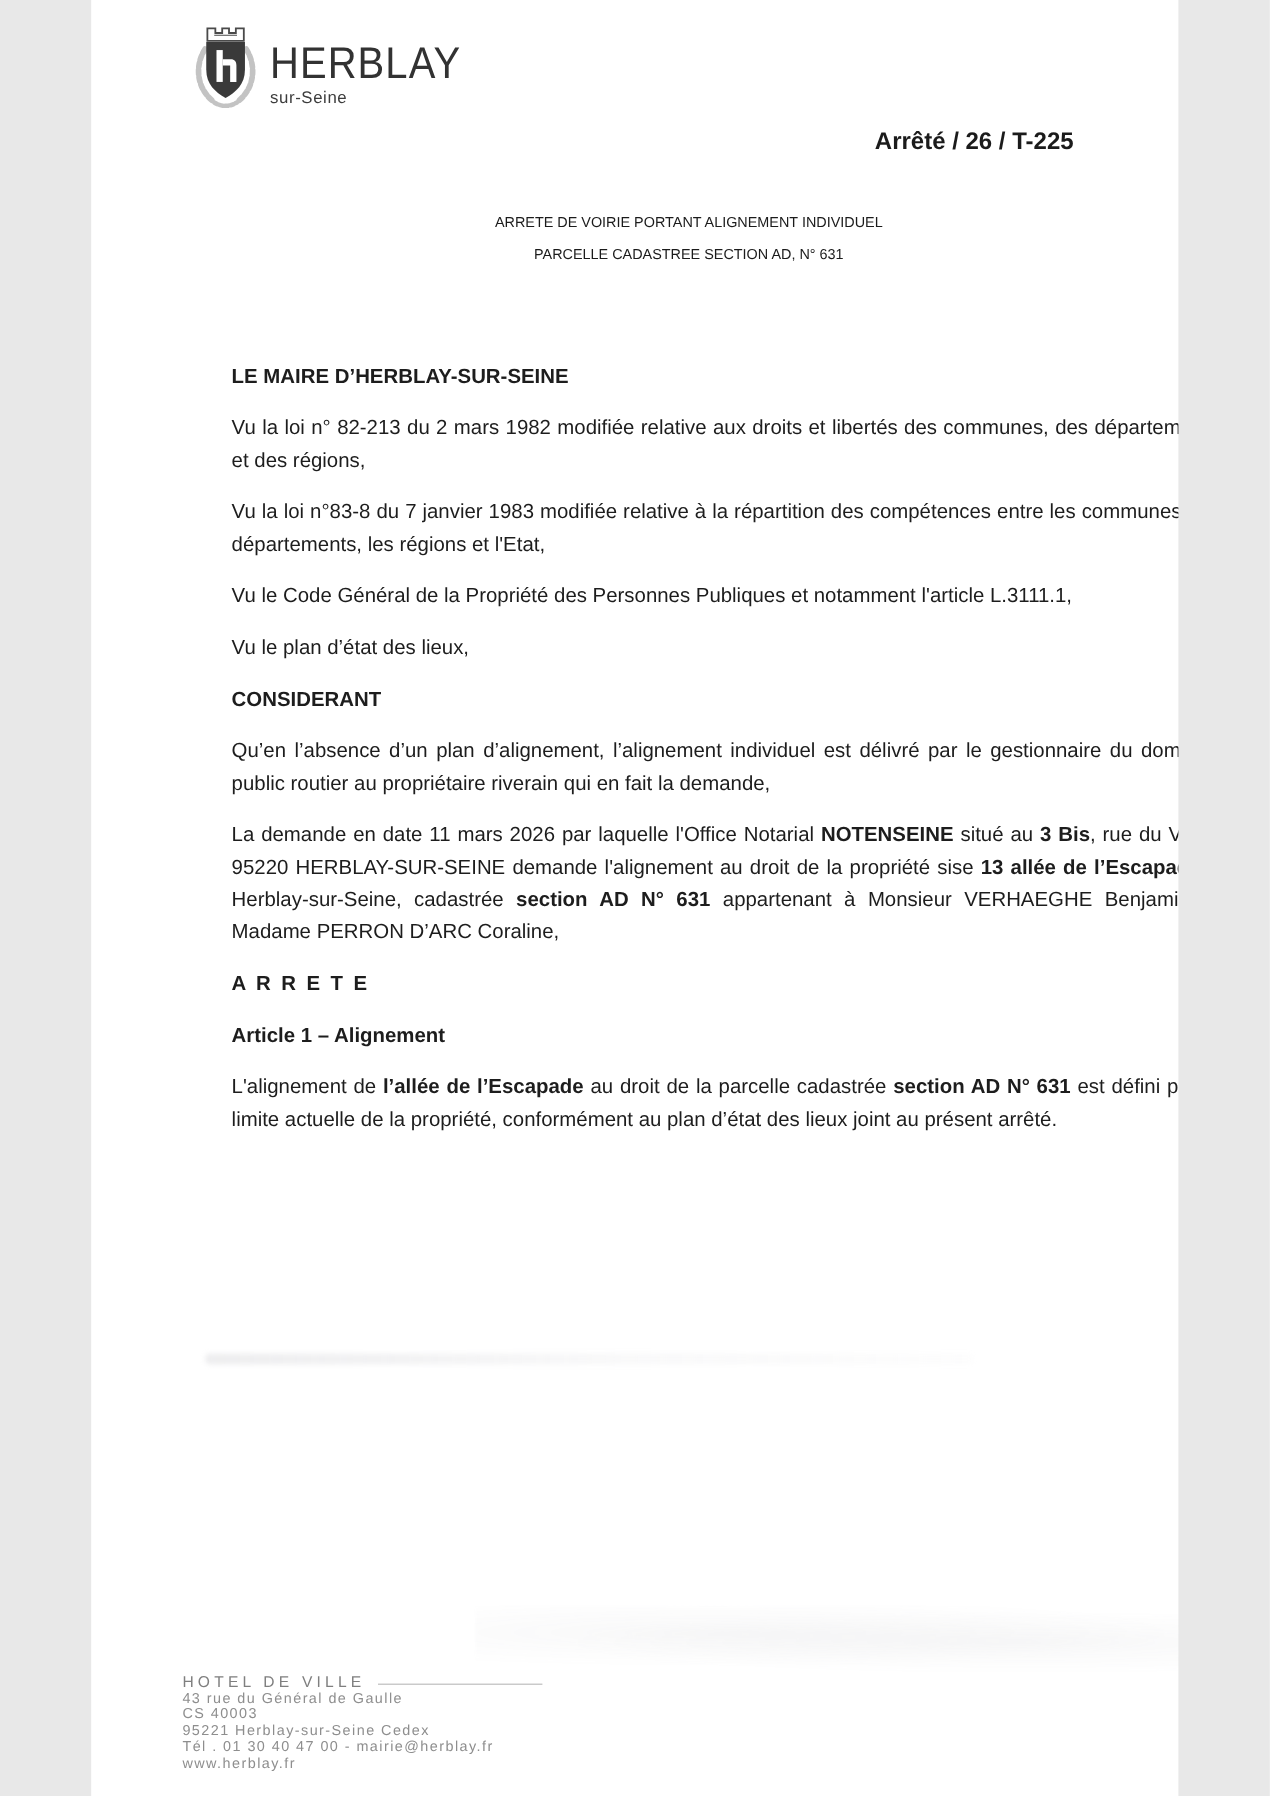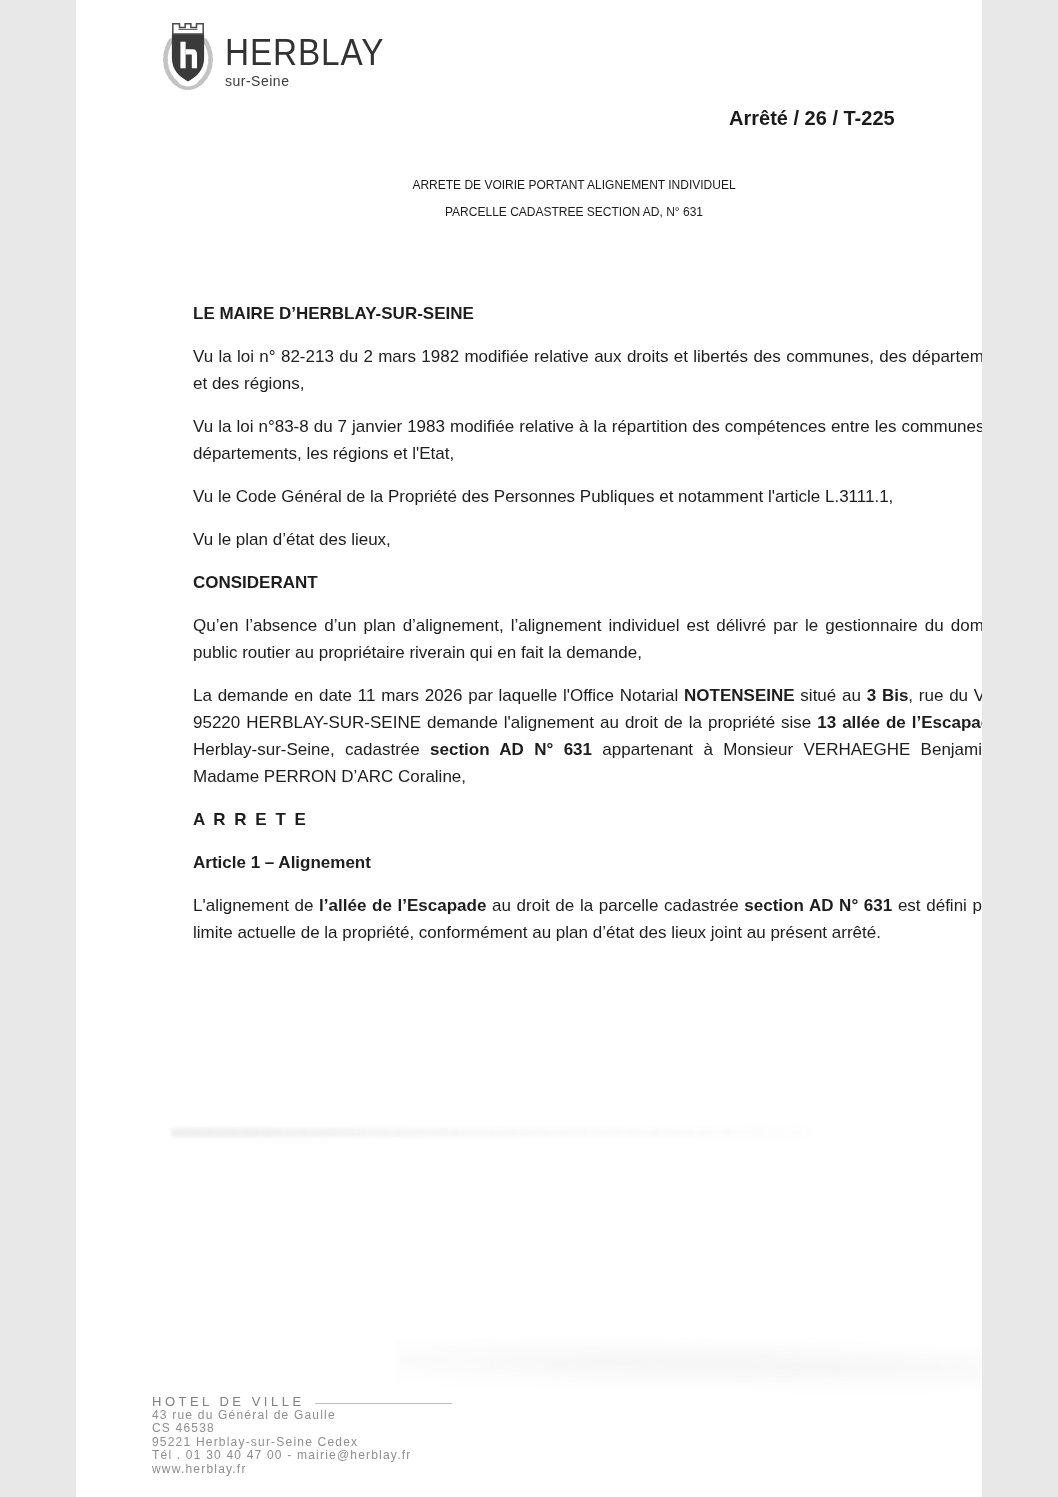--- a/index.html
+++ b/index.html
@@ -117,19 +117,19 @@
 
   <div class="artifact-1"></div>
   <div class="artifact-2"></div>
 
   <div class="footer">
     <div class="footer-line1">
       <span>HOTEL DE VILLE</span>
       <span class="rule"></span>
     </div>
     <div>43 rue du Général de Gaulle</div>
-    <div>CS 46538</div>
+    <div>CS 40003</div>
     <div>95221 Herblay-sur-Seine Cedex</div>
     <div>Tél . 01 30 40 47 00 - mairie@herblay.fr</div>
     <div>www.herblay.fr</div>
   </div>
 
 </div>
 
 </body></html>

